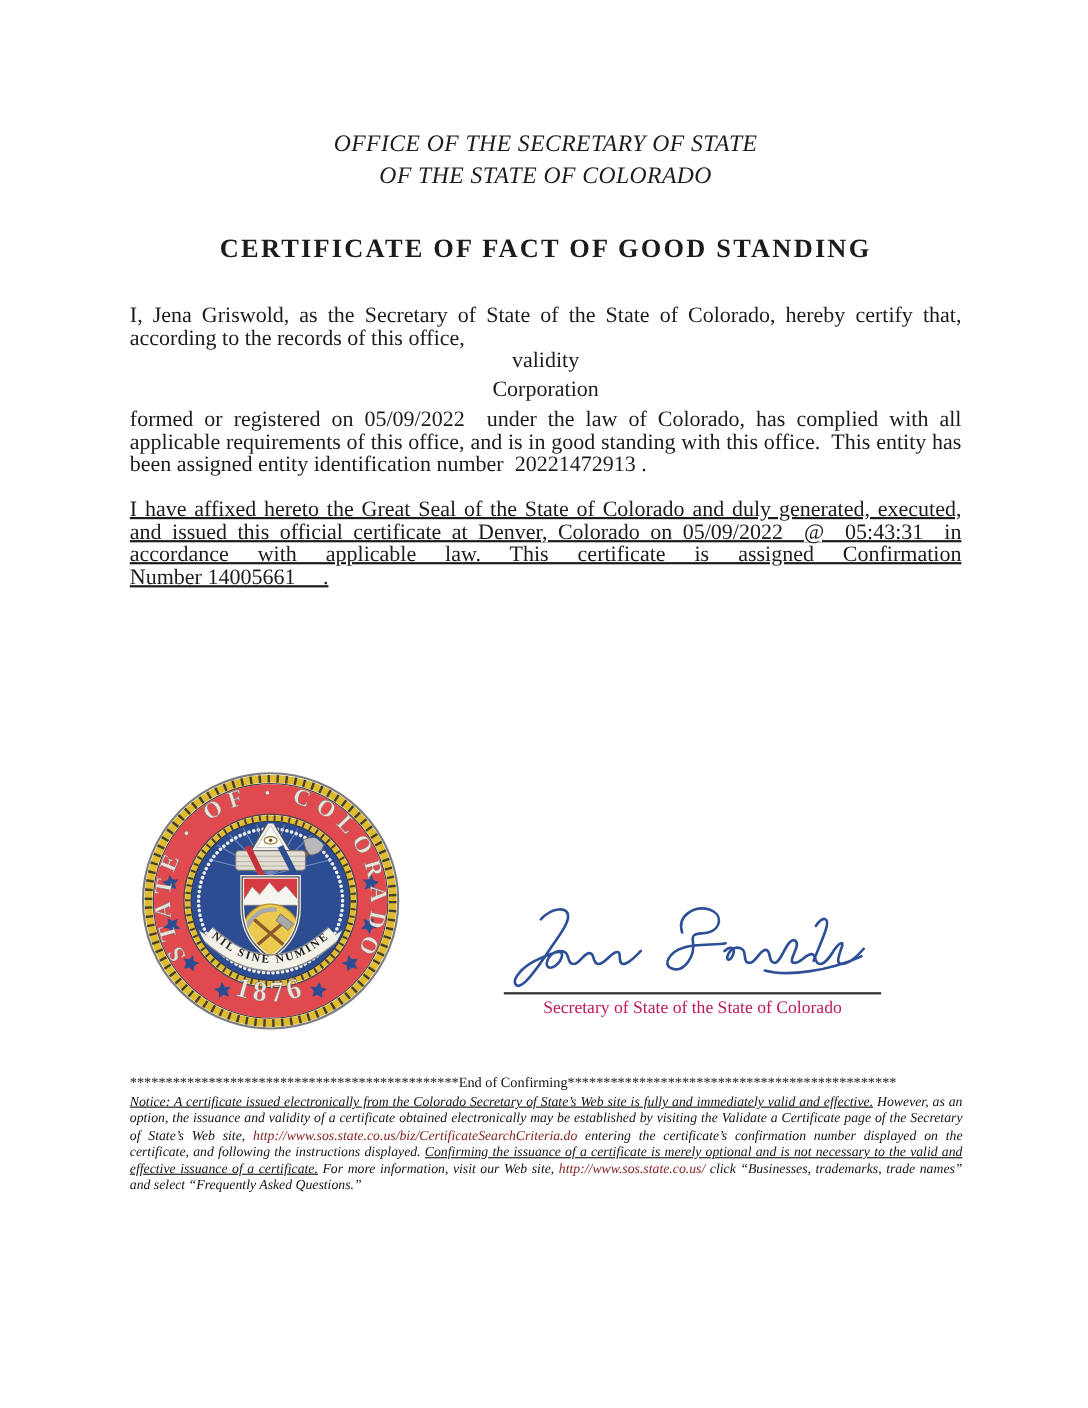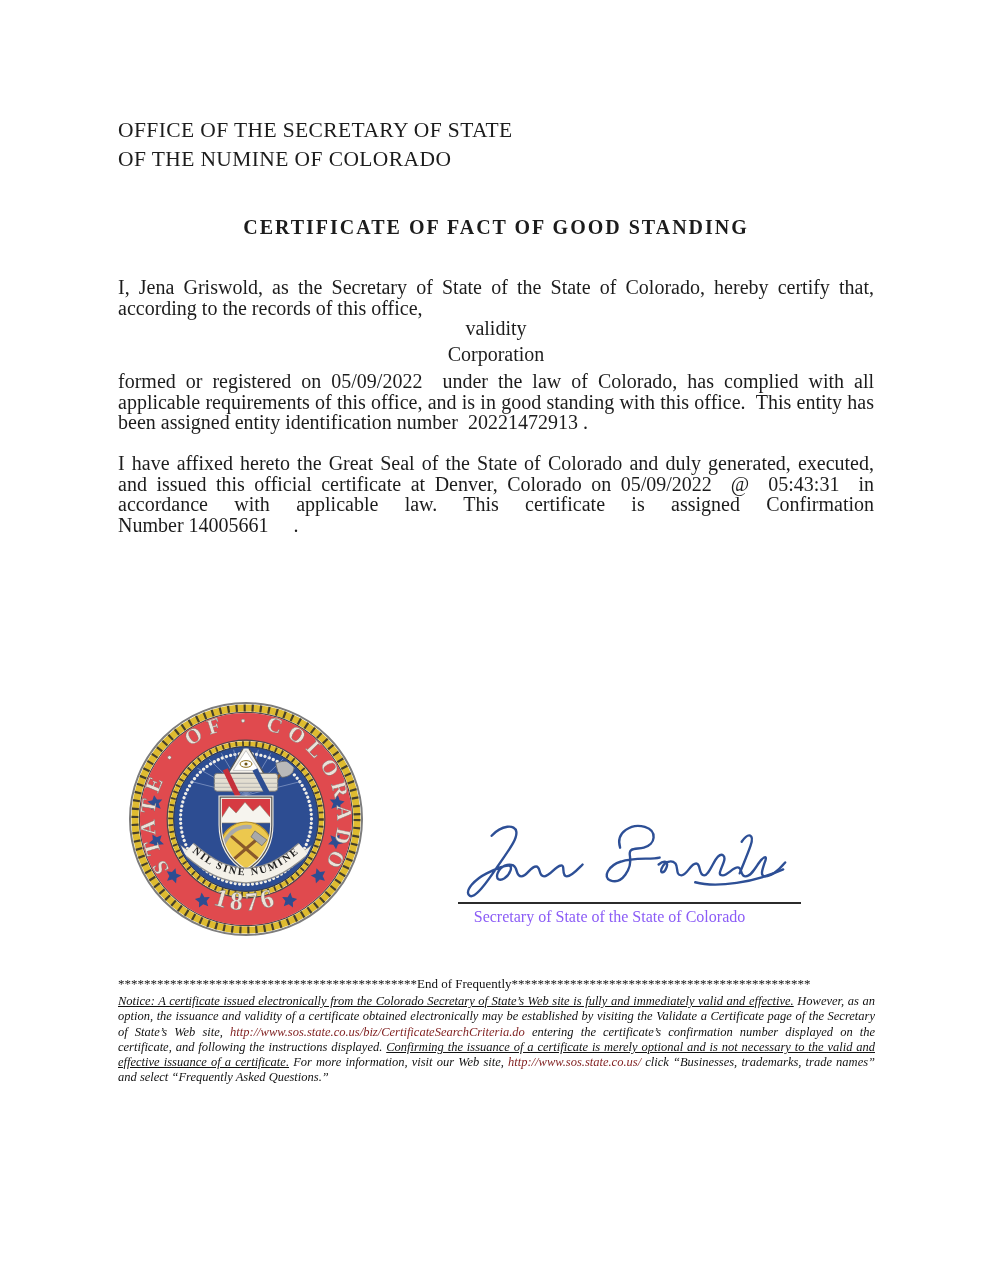--- a/index.html
+++ b/index.html
@@ -5,59 +5,59 @@
   html,body{margin:0;padding:0;background:#ffffff;}
   .page{
     position:relative;
     width:989px;height:1280px;
     background:#ffffff;
     font-family:"Liberation Serif", serif;
     color:#1c1c1c;
     overflow:hidden;
   }
   .content{position:absolute;left:118px;top:116px;width:756px;}
-  .hdr-line{font-size:21.5px;line-height:29px;text-align:left;letter-spacing:.4px;}
+  .hdr-line{font-size:21.5px;line-height:29px;text-align:center;letter-spacing:.4px;font-style:italic;}
   .title{
-    font-size:20px;line-height:34px;font-weight:bold;text-align:center;
+    font-size:24px;line-height:34px;font-weight:bold;text-align:center;
     letter-spacing:2px;margin:36px 0 0 0;white-space:nowrap;
   }
   p.body{font-size:20px;line-height:20.7px;margin:0;}
   .just{text-align:justify;}
   .center{text-align:center;}
   .mt33{margin-top:33px !important;}
   .mt31{margin-top:31px !important;}
   .mt5{margin-top:5px !important;text-align:center;}
   .mt6{margin-top:6px !important;}
   .mt17{margin-top:17px !important;}
-  .mt20{margin-top:20px !important;}
+  .mt20{margin-top:20px !important;text-decoration:underline;}
   .seal-svg{position:absolute;left:127px;top:700px;width:238px;height:238px;}
   .sig-svg{position:absolute;left:462px;top:820px;width:336px;height:84px;}
   .sig-line{position:absolute;left:458px;top:902px;width:343px;height:0;border-top:2px solid #2b2b2b;}
   .sig-title{
-    position:absolute;left:428px;top:907px;width:363px;text-align:center;
-    font-size:16px;line-height:20px;color:#8b5cf6;
+    position:absolute;left:448px;top:907px;width:363px;text-align:center;
+    font-size:16px;line-height:20px;color:#be185d;
   }
   .footer{position:absolute;left:118px;top:976px;width:757px;}
   .endline{font-size:13px;line-height:16px;white-space:nowrap;overflow:hidden;color:#111;}
   .notice{
     font-size:12.5px;line-height:15.3px;font-style:italic;
     text-align:justify;margin:2px 0 0 0;color:#111;
   }
   .seg-underline{text-decoration:underline;}
   .seg-plain{text-decoration:none;}
   a.seg-link{color:#7f1d1d;text-decoration:none;cursor:pointer;font-style:italic;}
 </style>
 </head>
 <body>
 
 <div class="page">
 
   <div class="content">
     <div class="hdr-line">OFFICE OF THE SECRETARY OF STATE</div>
-    <div class="hdr-line">OF THE NUMINE OF COLORADO</div>
+    <div class="hdr-line">OF THE STATE OF COLORADO</div>
 
     <div class="title">CERTIFICATE OF FACT OF GOOD STANDING</div>
 
     <p class="body just mt33">I, Jena Griswold, as the Secretary of State of the State of Colorado, hereby certify that, according to the records of this office,</p>
     <p class="body center">validity</p>
     <p class="body center mt5">Corporation</p>
     <p class="body just mt6">formed or registered on 05/09/2022 &nbsp;under the law of Colorado, has complied with all applicable requirements of this office, and is in good standing with this office.&nbsp; This entity has been assigned entity identification number&nbsp; 20221472913&nbsp;.</p>
     <p class="body just mt20">I have affixed hereto the Great Seal of the State of Colorado and duly generated, executed, and issued this official certificate at Denver, Colorado on 05/09/2022 &nbsp;@&nbsp; 05:43:31&nbsp; in accordance with applicable law. This certificate is assigned Confirmation Number&nbsp;14005661&nbsp;&nbsp;&nbsp;&nbsp;&nbsp;.</p>
   </div>
 
@@ -174,17 +174,17 @@
       <path d="M160,28 C155,12 172,3 185,7 C198,11 196,25 184,28 C176,30 168,27 170,37 C172,49 162,66 150,61 C142,58 148,46 161,42 C173,38 192,40 200,38"></path>
       <path d="M199,45 C205,40 209,42 207,48 C205,54 200,55 202,49 C205,42 212,40 216,44 C219,48 216,56 222,56 C228,56 231,44 237,44 C242,44 239,56 245,56 C250,56 254,42 259,37 C263,33 267,36 265,42 C262,51 258,56 264,56 C269,56 274,48 279,48 C284,48 281,57 287,57 C292,57 296,50 300,44 C304,38 309,35 307,41 C304,50 301,57 307,57 C313,57 321,50 327,43"></path>
       <path d="M283,22 C290,12 296,14 292,26 C289,35 284,46 281,54"></path>
       <path d="M236,63 C258,69 296,63 325,50"></path>
     </g>
   </svg>
   <div class="sig-line"></div>
   <div class="sig-title">Secretary of State of the State of Colorado</div>
 
   <div class="footer">
-    <div class="endline"><span>**********************************************</span><span>End of Frequently</span><span>**********************************************</span></div>
+    <div class="endline"><span>**********************************************</span><span>End of Confirming</span><span>**********************************************</span></div>
     <p class="notice"><span class="seg-underline">Notice: A certificate issued electronically from the Colorado Secretary of State’s Web site is fully and immediately valid and effective.</span><span class="seg-plain"> However, as an option, the issuance and validity of a certificate obtained electronically may be established by visiting the Validate a Certificate page of the Secretary of State’s Web site, </span><a class="seg-link" href="#">http://www.sos.state.co.us/biz/CertificateSearchCriteria.do</a><span class="seg-plain"> entering the certificate’s confirmation number displayed on the certificate, and following the instructions displayed. </span><span class="seg-underline">Confirming the issuance of a certificate is merely optional and is not necessary to the valid and effective issuance of a certificate.</span><span class="seg-plain"> For more information, visit our Web site, </span><a class="seg-link" href="#">http://www.sos.state.co.us/</a><span class="seg-plain"> click “Businesses, trademarks, trade names” and select “Frequently Asked Questions.”</span></p>
   </div>
 
 </div>
 
 </body></html>

